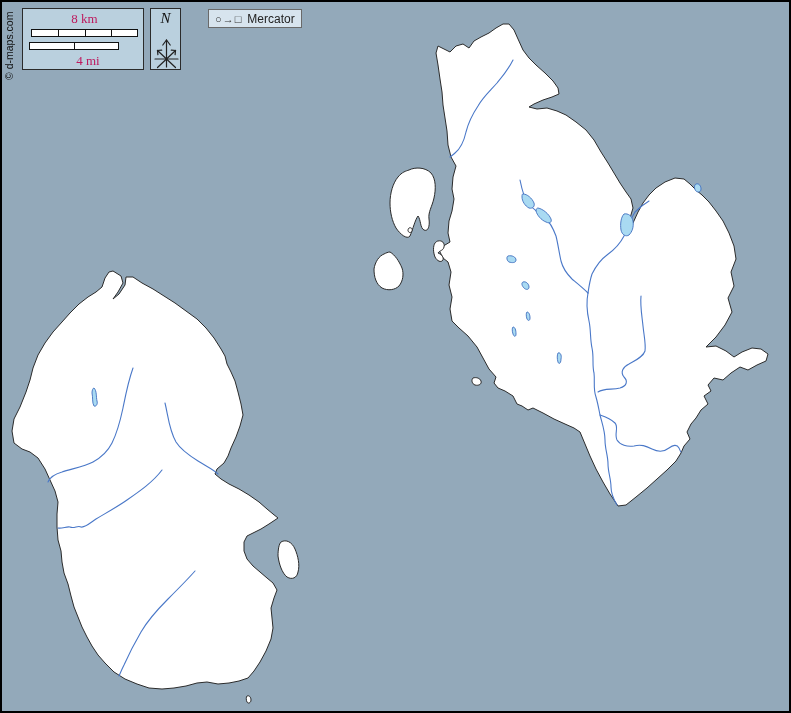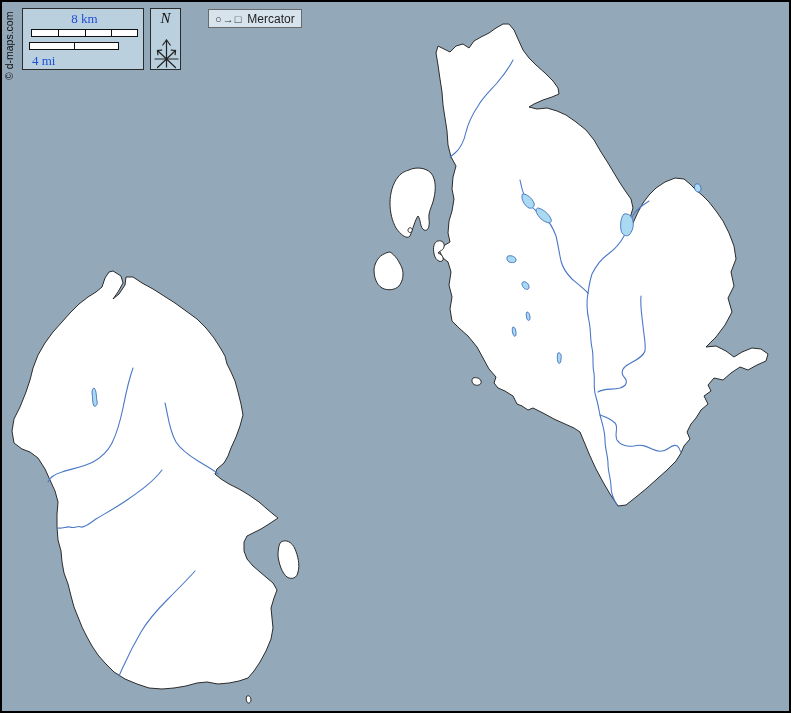--- a/index.html
+++ b/index.html
@@ -5,24 +5,24 @@
   html,body{margin:0;padding:0;background:#777;}
   .stage{
     position:relative;width:791px;height:713px;overflow:hidden;
     background:#93a9ba;font-family:"Liberation Sans",sans-serif;
   }
   svg.map-svg{position:absolute;left:0;top:0;display:block;}
   .island{fill:#ffffff;stroke:#2b2b2b;stroke-width:1;stroke-linejoin:round;}
   .river{fill:none;stroke:#4a78c8;stroke-width:1.1;stroke-linecap:round;stroke-linejoin:round;}
   .lake{fill:#a9daf2;stroke:#3f6fc0;stroke-width:0.9;stroke-linejoin:round;}
   .panel{position:absolute;background:#bad0de;border:1px solid #2b2b2b;box-sizing:border-box;}
-  .scale-box{left:22px;top:8px;width:122px;height:62px;color:#1d4ed8;
+  .scale-box{left:22px;top:8px;width:122px;height:62px;color:#be185d;
              font-family:"Liberation Serif",serif;}
   .scale-km-label{position:absolute;left:8px;width:107px;top:2px;text-align:center;font-size:13px;}
-  .scale-mi-label{position:absolute;left:9px;width:90px;top:44px;text-align:left;font-size:13px;}
+  .scale-mi-label{position:absolute;left:20px;width:90px;top:44px;text-align:center;font-size:13px;}
   .bar{position:absolute;background:#ffffff;border:1px solid #111;box-sizing:border-box;}
   .bar-km{left:8px;top:20px;width:107px;height:8px;}
   .bar-mi{left:6px;top:33px;width:90px;height:8px;}
   .tick{position:absolute;top:0;bottom:0;width:1px;background:#111;}
   .compass-box{left:150px;top:8px;width:31px;height:62px;}
   .n-label{text-align:center;font-style:italic;font-family:"Liberation Serif",serif;
            font-size:15px;margin-top:1px;color:#111;}
   .compass-glyph{position:absolute;left:0;top:24px;}
   .proj-box{left:208px;top:9px;height:19px;background:#d7e4ee;border:1px solid #6a6a6a;
             display:flex;align-items:center;gap:5px;padding:0 6px;color:#222;}

